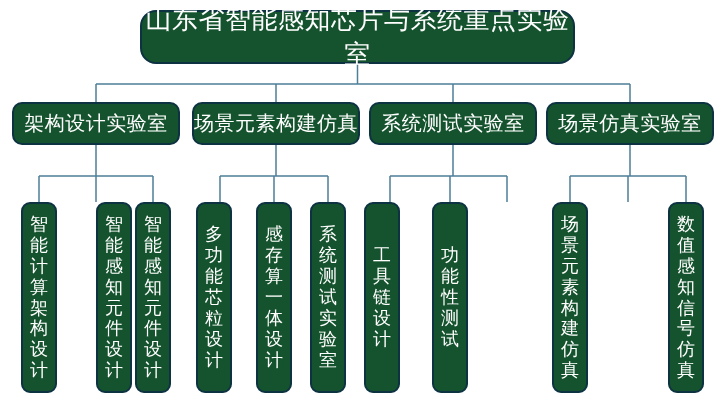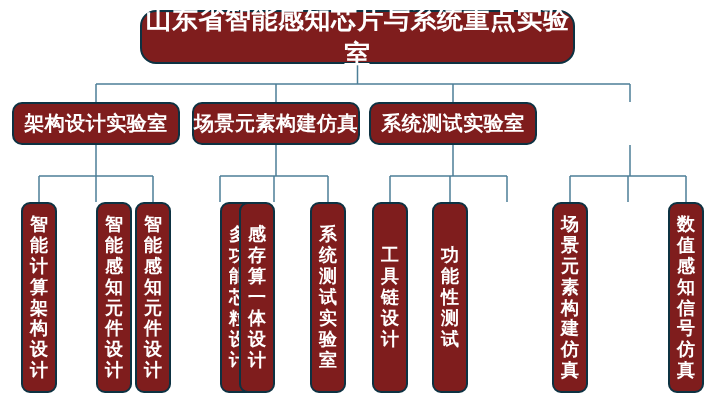--- a/index.html
+++ b/index.html
@@ -16,28 +16,28 @@
     overflow: hidden;
   }
   .connectors {
     position: absolute;
     left: 0; top: 0;
     width: 720px; height: 405px;
   }
   .node {
     position: absolute;
     box-sizing: border-box;
-    background: #7f1d1d;
+    background: #14532d;
     border: 2px solid #0d3242;
     color: #ffffff;
     display: flex;
     align-items: center;
     justify-content: center;
     text-align: center;
-    font-weight: bold;
+    font-weight: normal;
   }
   .title-box {
     left: 140px; top: 10px;
     width: 435px; height: 54px;
     border-radius: 16px;
     font-size: 26px;
     letter-spacing: 0.5px;
   }
   .l2-box {
     top: 102px;
@@ -79,42 +79,45 @@
 
   <div class="node l2-box" style="left:12px">
     <span>架构设计实验室</span>
   </div>
   <div class="node l2-box" style="left:192px">
     <span>场景元素构建仿真</span>
   </div>
   <div class="node l2-box" style="left:369px">
     <span>系统测试实验室</span>
   </div>
+  <div class="node l2-box" style="left:546px">
+    <span>场景仿真实验室</span>
+  </div>
 
   <div class="node l3-box" style="left:21px">
     <span class="vtext">智能计算架构设计</span>
   </div>
   <div class="node l3-box" style="left:96px">
     <span class="vtext">智能感知元件设计</span>
   </div>
   <div class="node l3-box" style="left:135px">
     <span class="vtext">智能感知元件设计</span>
   </div>
 
-  <div class="node l3-box" style="left:220px">
+  <div class="node l3-box" style="left:196px">
     <span class="vtext">多功能芯粒设计</span>
   </div>
-  <div class="node l3-box" style="left:239px">
+  <div class="node l3-box" style="left:256px">
     <span class="vtext">感存算一体设计</span>
   </div>
   <div class="node l3-box" style="left:310px">
     <span class="vtext">系统测试实验室</span>
   </div>
 
-  <div class="node l3-box" style="left:372px">
+  <div class="node l3-box" style="left:364px">
     <span class="vtext">工具链设计</span>
   </div>
   <div class="node l3-box" style="left:432px">
     <span class="vtext">功能性测试</span>
   </div>
 
   <div class="node l3-box" style="left:552px">
     <span class="vtext">场景元素构建仿真</span>
   </div>
   <div class="node l3-box" style="left:668px">

